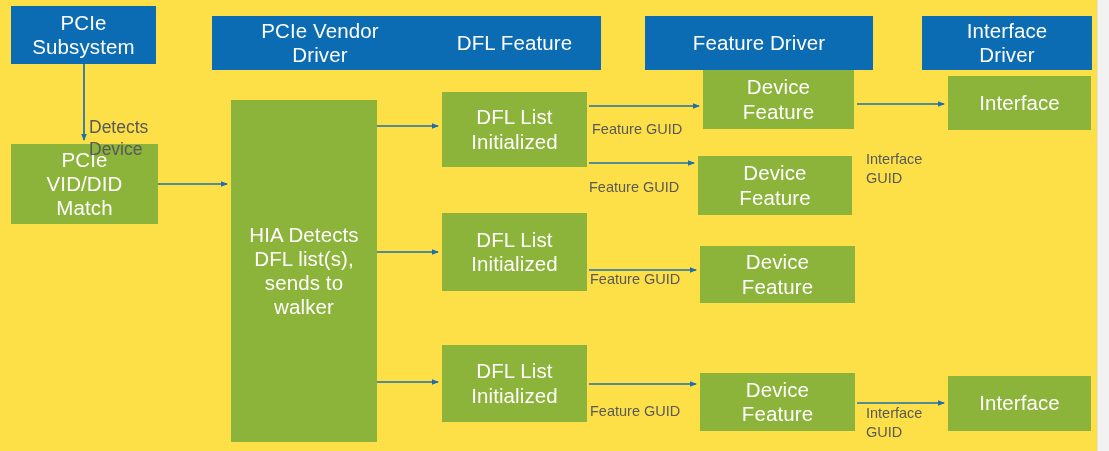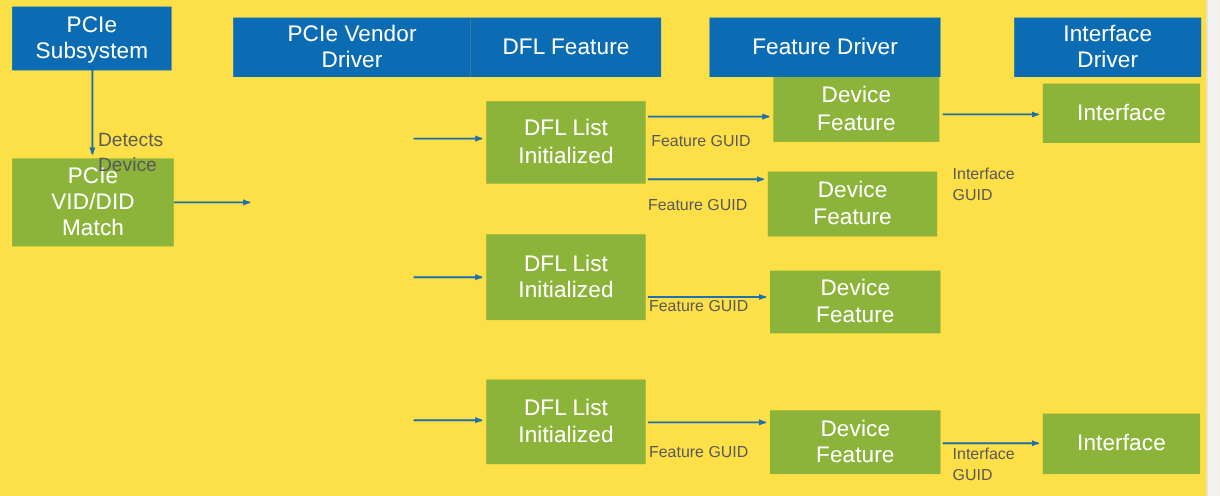--- a/index.html
+++ b/index.html
@@ -101,32 +101,35 @@
   </div>
 
   <div class="box blue hdr" style="left:212px; top:16px; width:216px; height:54px;">
     <span>PCIe Vendor<br>Driver</span>
   </div>
 
   <div class="box blue hdr" style="left:428px; top:16px; width:173px; height:54px;">
     <span>DFL Feature</span>
   </div>
 
-  <div class="box blue hdr" style="left:645px; top:16px; width:210px; height:54px;">
+  <div class="box blue hdr" style="left:645px; top:16px; width:228px; height:54px;">
     <span>Feature Driver</span>
   </div>
 
   <div class="box blue hdr" style="left:922px; top:16px; width:170px; height:54px;">
     <span>Interface<br>Driver</span>
   </div>
 
   <div class="box green node" style="left:11px; top:144px; width:147px; height:80px;">
     <span>PCIe<br>VID/DID<br>Match</span>
   </div>
 
+  <div class="box green node" style="left:231px; top:100px; width:146px; height:342px;">
+    <span>HIA Detects<br>DFL list(s),<br>sends to<br>walker</span>
+  </div>
 
   <div class="box green node" style="left:442px; top:92px;  width:145px; height:75px;">
     <span>DFL List<br>Initialized</span>
   </div>
 
   <div class="box green node" style="left:442px; top:213px; width:145px; height:78px;">
     <span>DFL List<br>Initialized</span>
   </div>
 
   <div class="box green node" style="left:442px; top:345px; width:145px; height:77px;">

